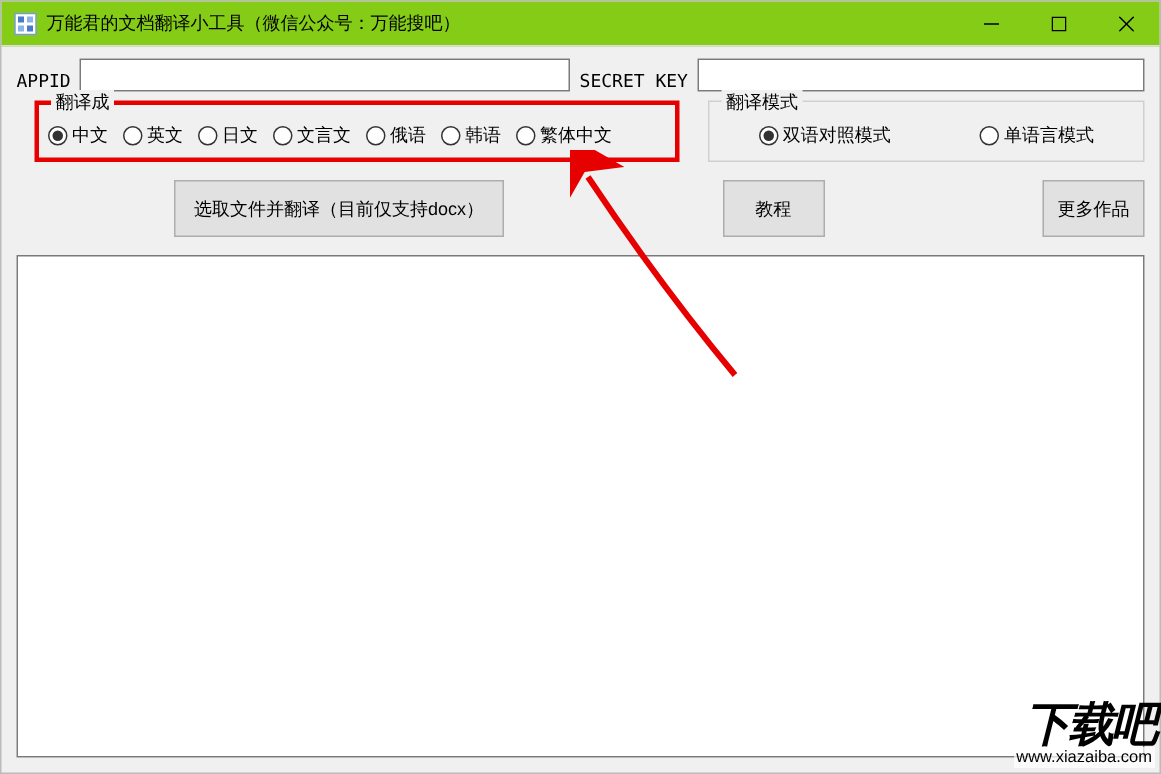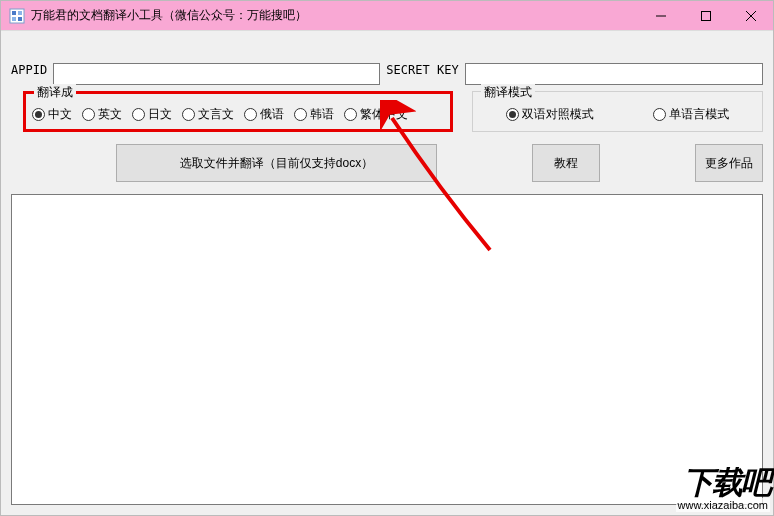--- a/index.html
+++ b/index.html
@@ -15,21 +15,21 @@
     .window {
       width: 774px;
       height: 516px;
       border: 1px solid #bbb;
       background: #f0f0f0;
       display: flex;
       flex-direction: column;
     }
     .titlebar {
       height: 30px;
-      background: #f9a8d4;
+      background: #84cc16;
       border-bottom: 1px solid #ddd;
       display: flex;
       align-items: center;
       padding-left: 8px;
     }
     .titlebar-icon {
       width: 16px;
       height: 16px;
       margin-right: 6px;
       display: inline-block;
@@ -48,23 +48,22 @@
     }
     .content {
       flex: 1;
       padding: 8px 10px 10px 10px;
       display: flex;
       flex-direction: column;
       gap: 6px;
     }
     .row-inputs {
       display: flex;
-      align-items: flex-start;
+      align-items: flex-end;
       gap: 6px;
-      margin-top: 24px;
     }
     .lbl { font-family: "Consolas", monospace; font-size: 12px; color: #000; }
     .text-input {
       flex: 1;
       height: 22px;
       border: 1px solid #7a7a7a;
       background: #fff;
       padding: 0 4px;
       font-size: 12px;
     }
@@ -132,21 +131,21 @@
       height: 38px;
       background: #e1e1e1;
       border: 1px solid #adadad;
       display: flex;
       align-items: center;
       justify-content: center;
       font-size: 12px;
       color: #000;
       cursor: default;
     }
-    .btn-main { width: 321px; margin-left: 105px; }
+    .btn-main { width: 220px; margin-left: 105px; }
     .btn-small { width: 68px; }
     .spacer { flex: 1; }
     .textarea-box {
       flex: 1;
       border: 1px solid #7a7a7a;
       background: #fff;
       margin-top: 6px;
     }
     
     .arrow-svg {

